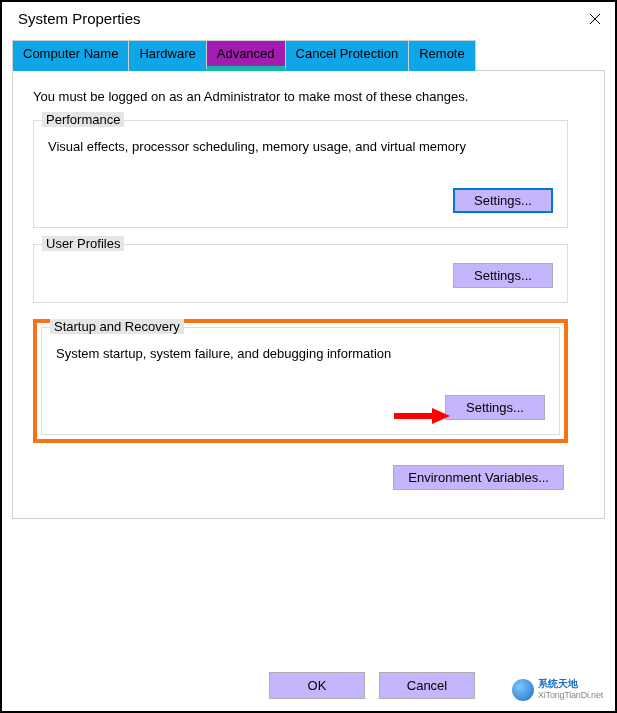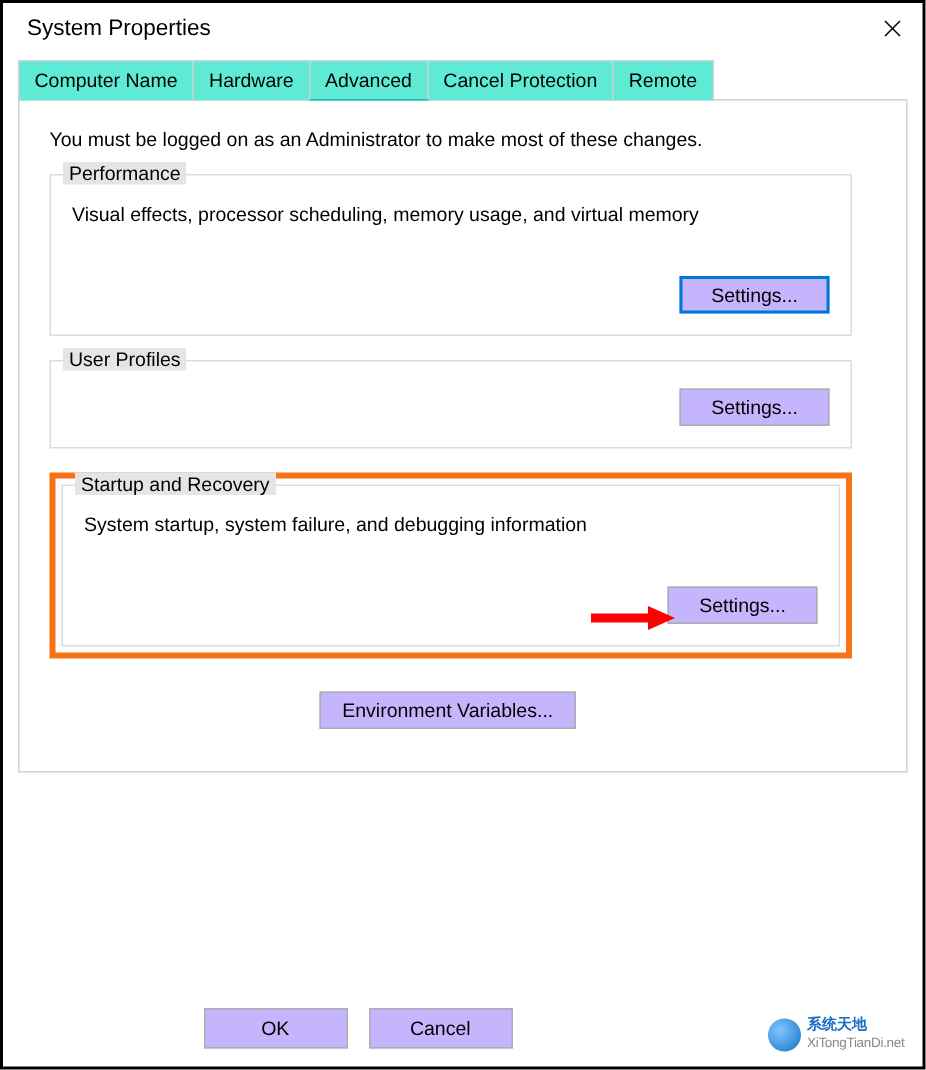--- a/index.html
+++ b/index.html
@@ -27,30 +27,30 @@
     .tabs {
       display: flex;
       margin: 0 10px;
       border-bottom: 1px solid #d0d0d0;
       position: relative;
     }
     .tab {
       padding: 5px 10px 5px 10px;
       border: 1px solid #d0d0d0;
       border-bottom: none;
-      background: #5eead4;
+      background: #0ea5e9;
       margin-right: -1px;
       cursor: pointer;
       font-size: 13px;
       position: relative;
       top: 1px;
     }
     .tab.active {
-      background: #5eead4;
-      border-bottom: 1px solid #14b8a6;
+      background: #a21caf;
+      border-bottom: 5px solid #14b8a6;
       z-index: 2;
     }
     .tab-panel {
       border: 1px solid #d0d0d0;
       border-top: none;
       margin: 0 10px;
       padding: 18px 36px 20px 20px;
     }
     .intro { margin-bottom: 16px; font-size: 13px; }
     .groupbox {
@@ -82,28 +82,28 @@
     .btn.highlight {
       border: 2px solid #0078d7;
       padding: 3px 13px;
     }
     .highlight-box {
       border: 4px solid #f97316;
       padding: 4px;
       margin-bottom: 22px;
     }
     .highlight-box .groupbox { margin-bottom: 0; }
-    .env-row { display: flex; justify-content: center; padding-right: 4px; margin-bottom: 8px; margin-top: 16px; }
+    .env-row { display: flex; justify-content: flex-end; padding-right: 4px; margin-bottom: 8px; margin-top: 16px; }
     .dialog-btns {
       position: absolute;
       bottom: 12px;
       right: 0;
       left: 0;
       display: flex;
-      justify-content: center;
+      justify-content: flex-end;
       gap: 14px;
       padding-right: 140px;
     }
     .dialog-btns .btn { min-width: 96px; padding: 5px 0; }
     .arrow {
       position: absolute;
       pointer-events: none;
     }
     .watermark {
       position: absolute;

